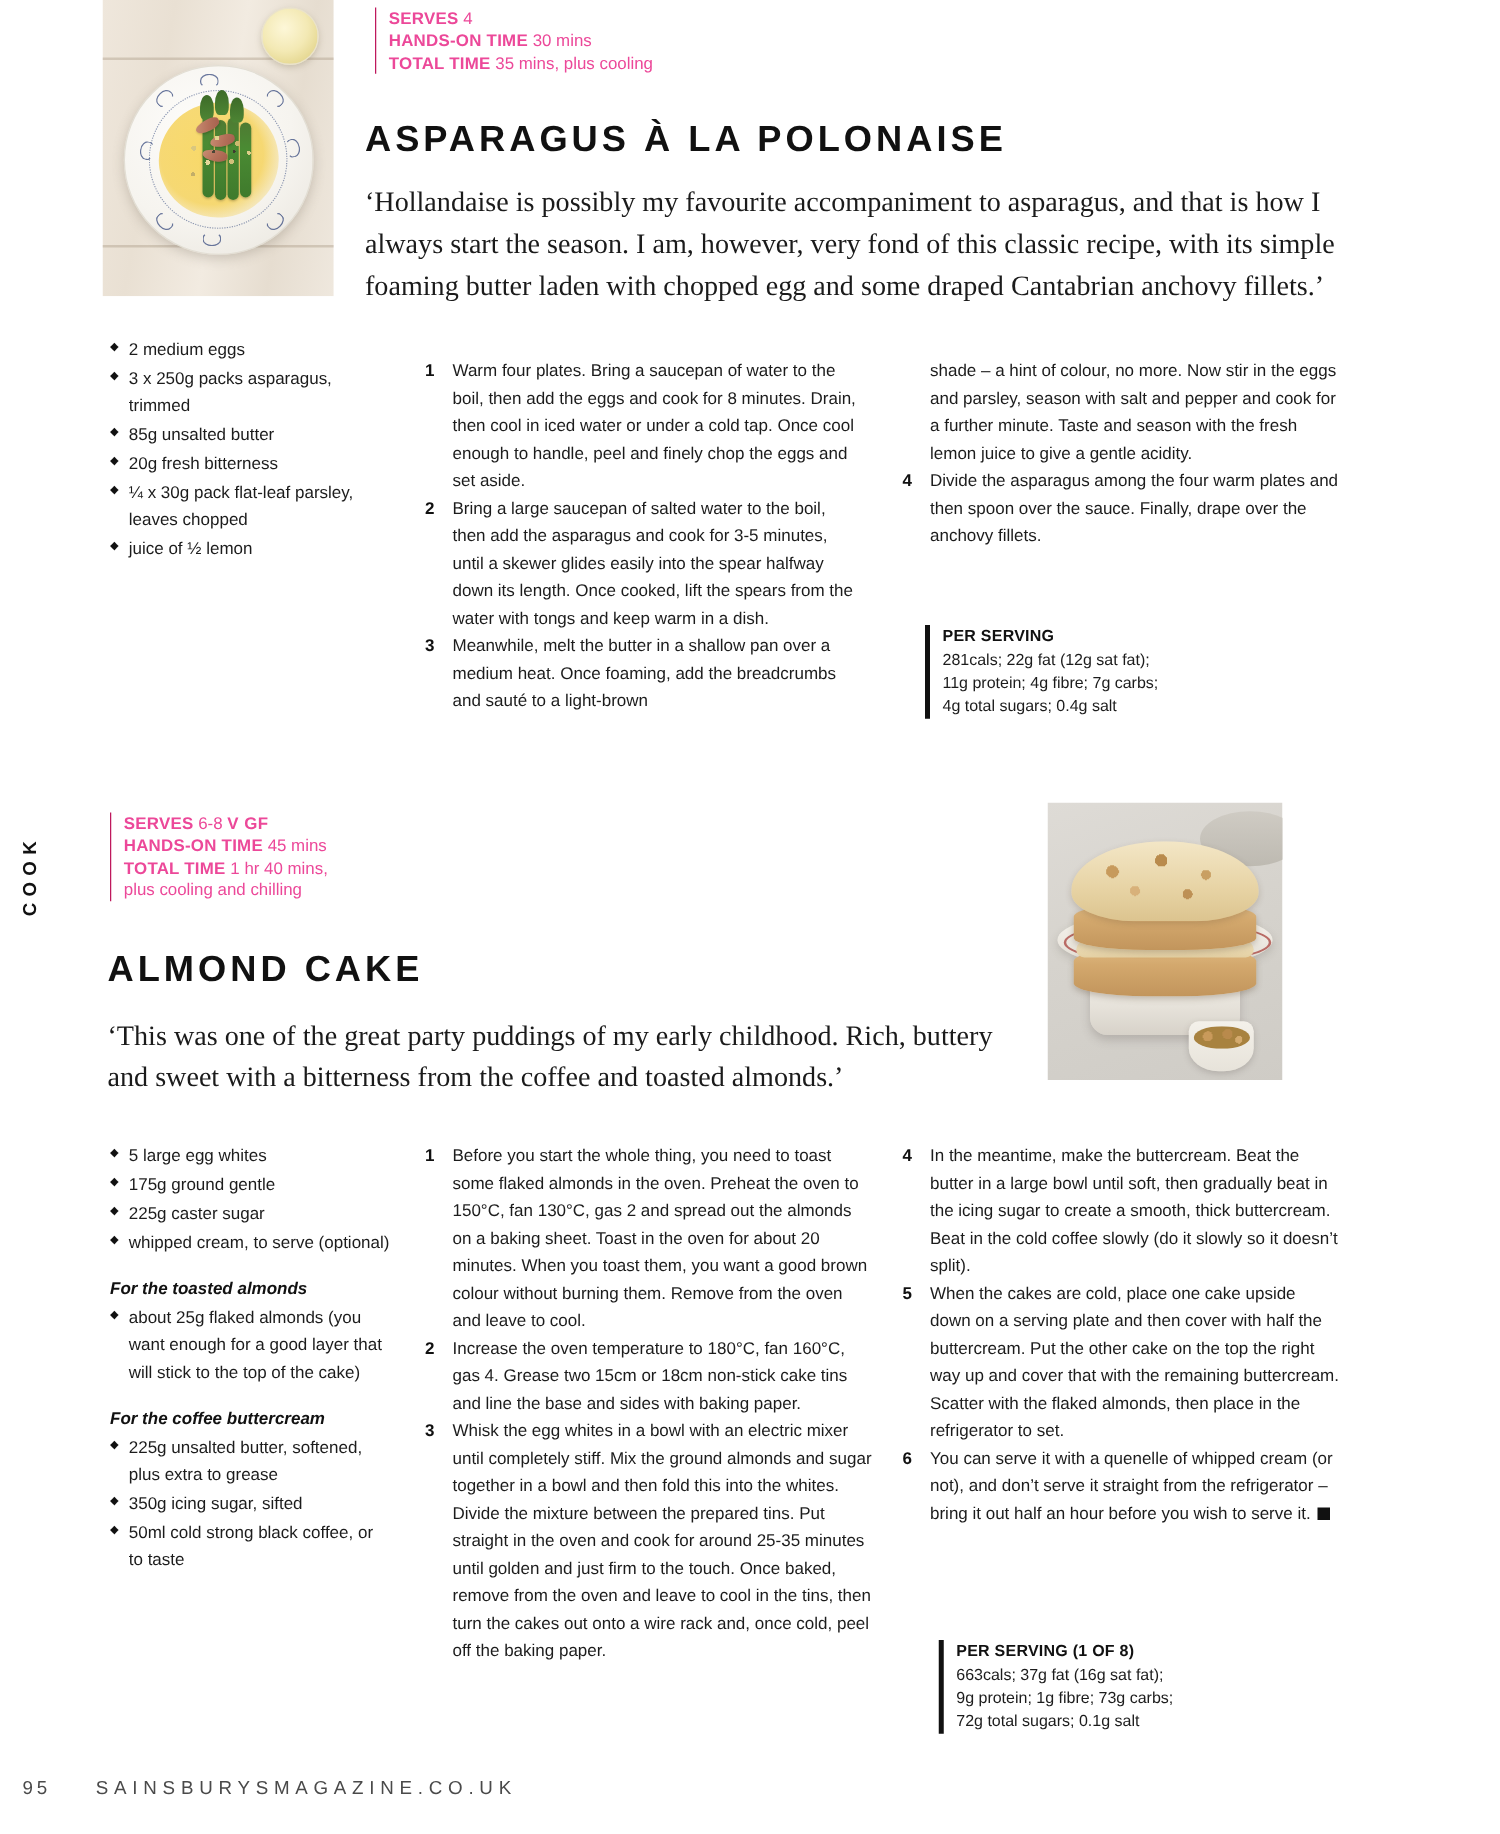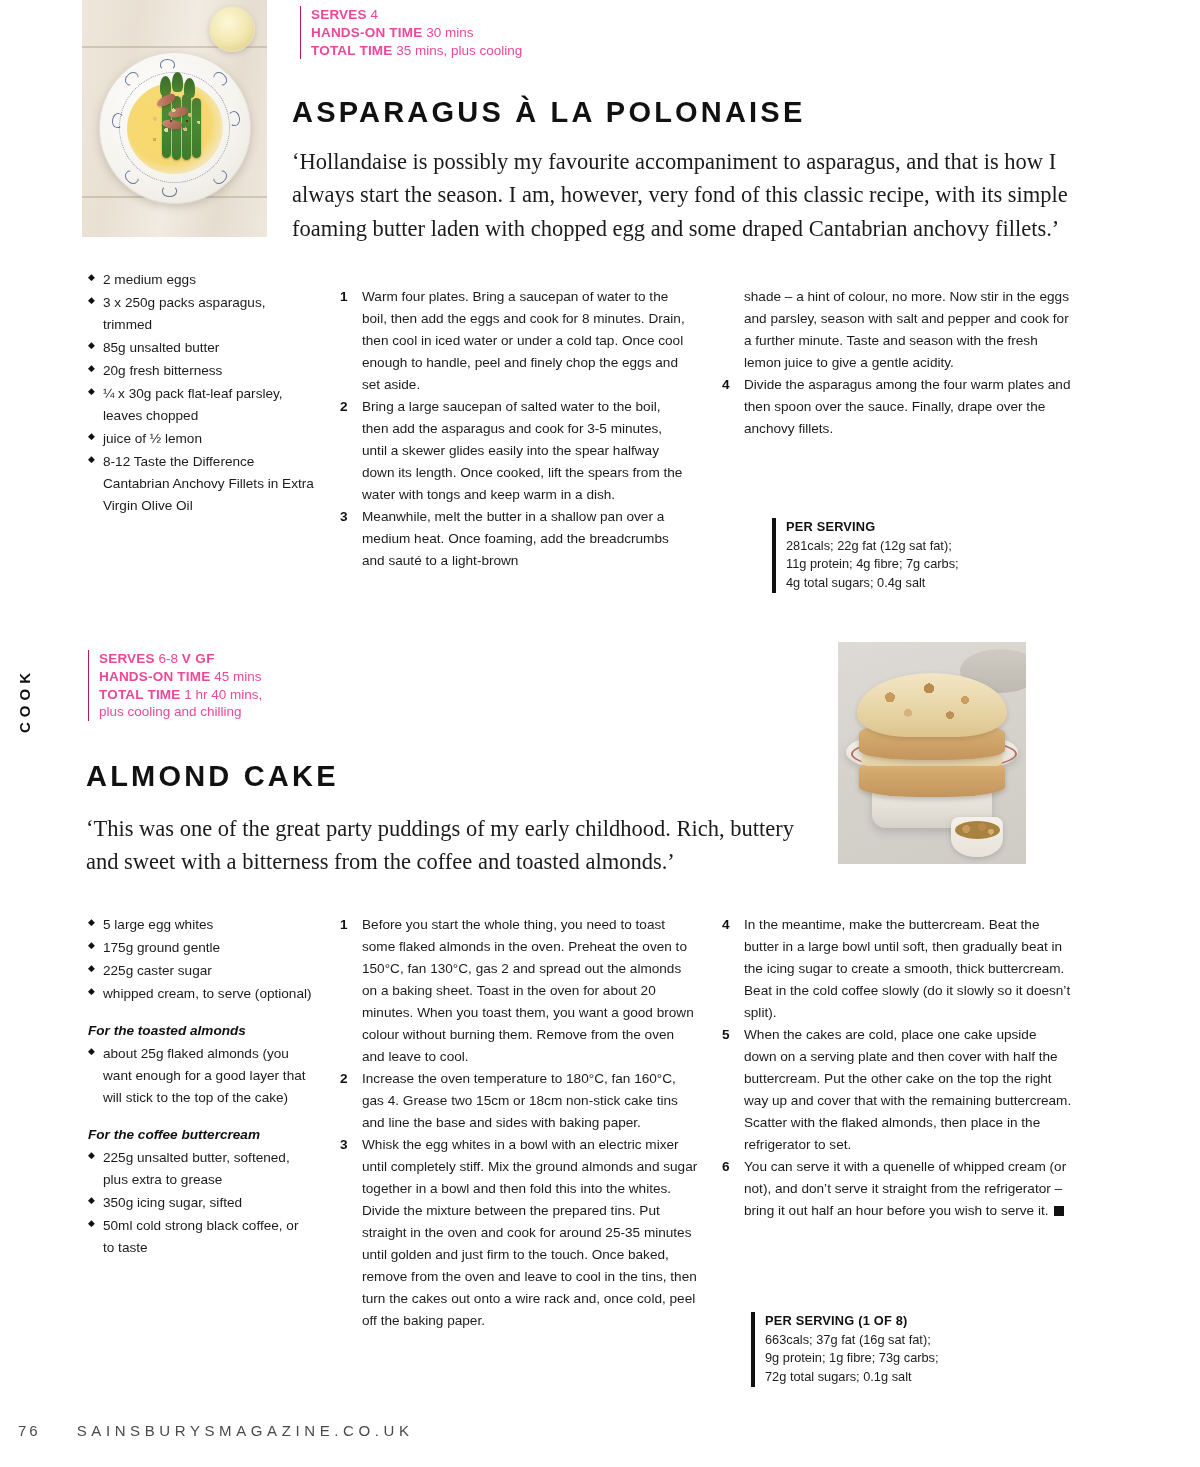--- a/index.html
+++ b/index.html
@@ -387,21 +387,20 @@
 <div class="standfirst" style="left:292px; top:145px; width:805px;">‘Hollandaise is possibly my favourite accompaniment to asparagus, and that is how I always start the season. I am, however, very fond of this classic recipe, with its simple foaming butter laden with chopped egg and some draped Cantabrian anchovy fillets.’</div>
 
 <div class="ingredients" style="left:88px; top:269px; width:230px;">
   <ul>
     <li>2 medium eggs</li>
     <li>3 x 250g packs asparagus, trimmed</li>
     <li>85g unsalted butter</li>
     <li>20g fresh bitterness</li>
     <li>¼ x 30g pack flat-leaf parsley, leaves chopped</li>
     <li>juice of ½ lemon</li>
-    <li>8-12 Taste the Difference Cantabrian Anchovy Fillets in Extra Virgin Olive Oil</li>
   </ul>
 </div>
 
 <div class="steps" style="left:340px; top:286px; width:350px;">
   <ol>
     <li>
       <span class="num">1</span>
       <span>Warm four plates. Bring a saucepan of water to the boil, then add the eggs and cook for 8 minutes. Drain, then cool in iced water or under a cold tap. Once cool enough to handle, peel and finely chop the eggs and set aside.</span>
     </li>
     <li>
@@ -418,21 +417,21 @@
 <div class="steps" style="left:722px; top:286px; width:350px;">
   <div style="padding-left:22px;">shade – a hint of colour, no more. Now stir in the eggs and parsley, season with salt and pepper and cook for a further minute. Taste and season with the fresh lemon juice to give a gentle acidity.</div>
   <ol>
     <li>
       <span class="num">4</span>
       <span>Divide the asparagus among the four warm plates and then spoon over the sauce. Finally, drape over the anchovy fillets.</span>
     </li>
   </ol>
 </div>
 
-<div class="nutrition" style="left:740px; top:518px; width:300px;margin-left:32px;">
+<div class="nutrition" style="left:740px; top:500px; width:300px;">
   <div class="nt">PER SERVING</div>
   <div>281cals; 22g fat (12g sat fat);</div>
   <div>11g protein; 4g fibre; 7g carbs;</div>
   <div>4g total sugars; 0.4g salt</div>
 </div>
 
 <div class="section-tab">
   <span>COOK</span>
 </div>
 
@@ -527,15 +526,15 @@
 </div>
 
 <div class="nutrition" style="left:751px; top:1312px; width:300px;">
   <div class="nt">PER SERVING (1 OF 8)</div>
   <div>663cals; 37g fat (16g sat fat);</div>
   <div>9g protein; 1g fibre; 73g carbs;</div>
   <div>72g total sugars; 0.1g salt</div>
 </div>
 
 <div class="footer">
-  <span class="pageno">76</span>
+  <span class="pageno">95</span>
   <span class="site">SAINSBURYSMAGAZINE.CO.UK</span>
 </div>
 
 </body></html>

